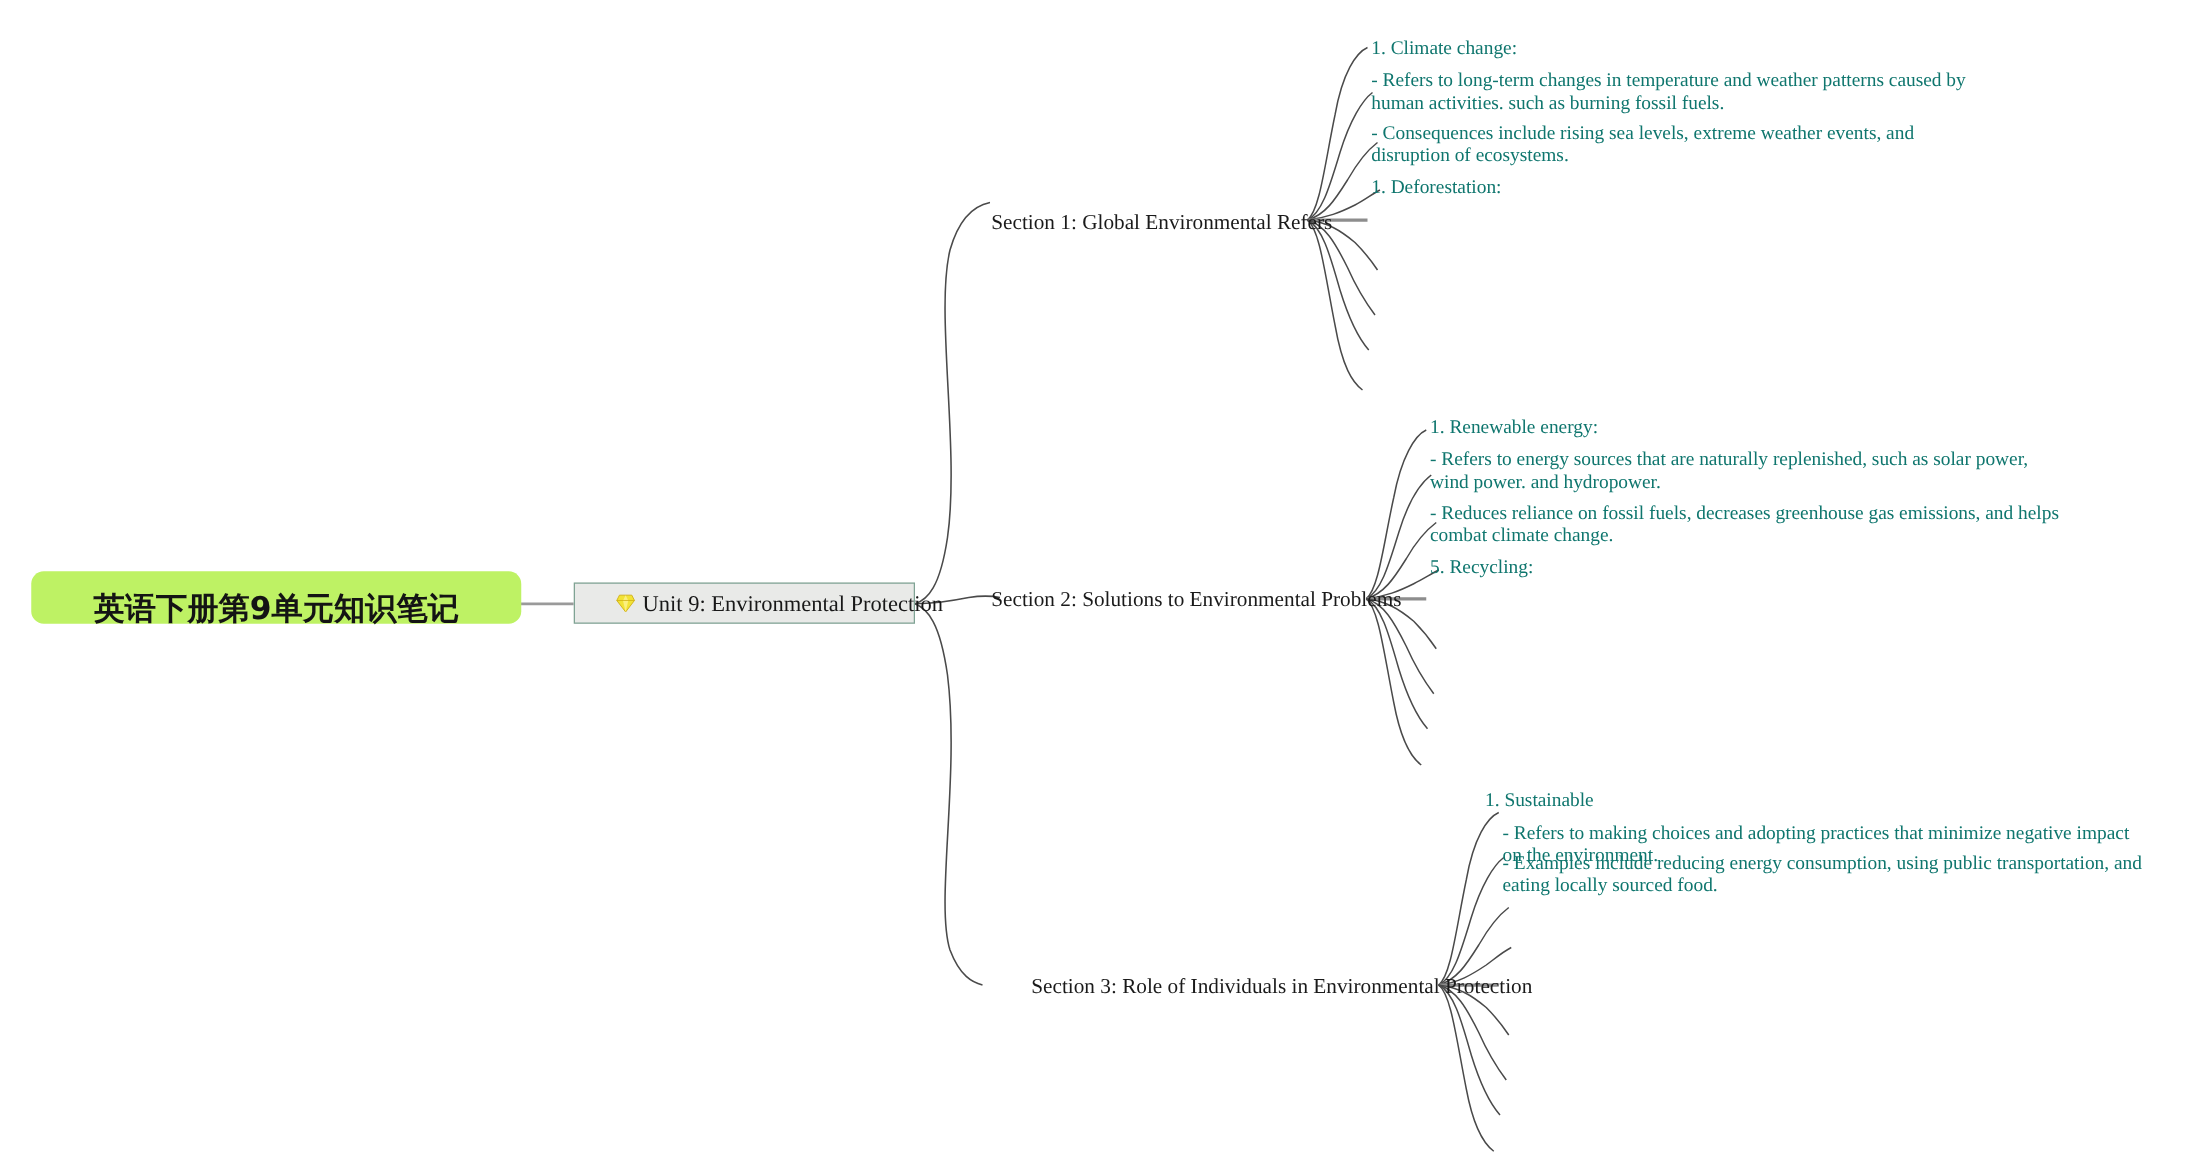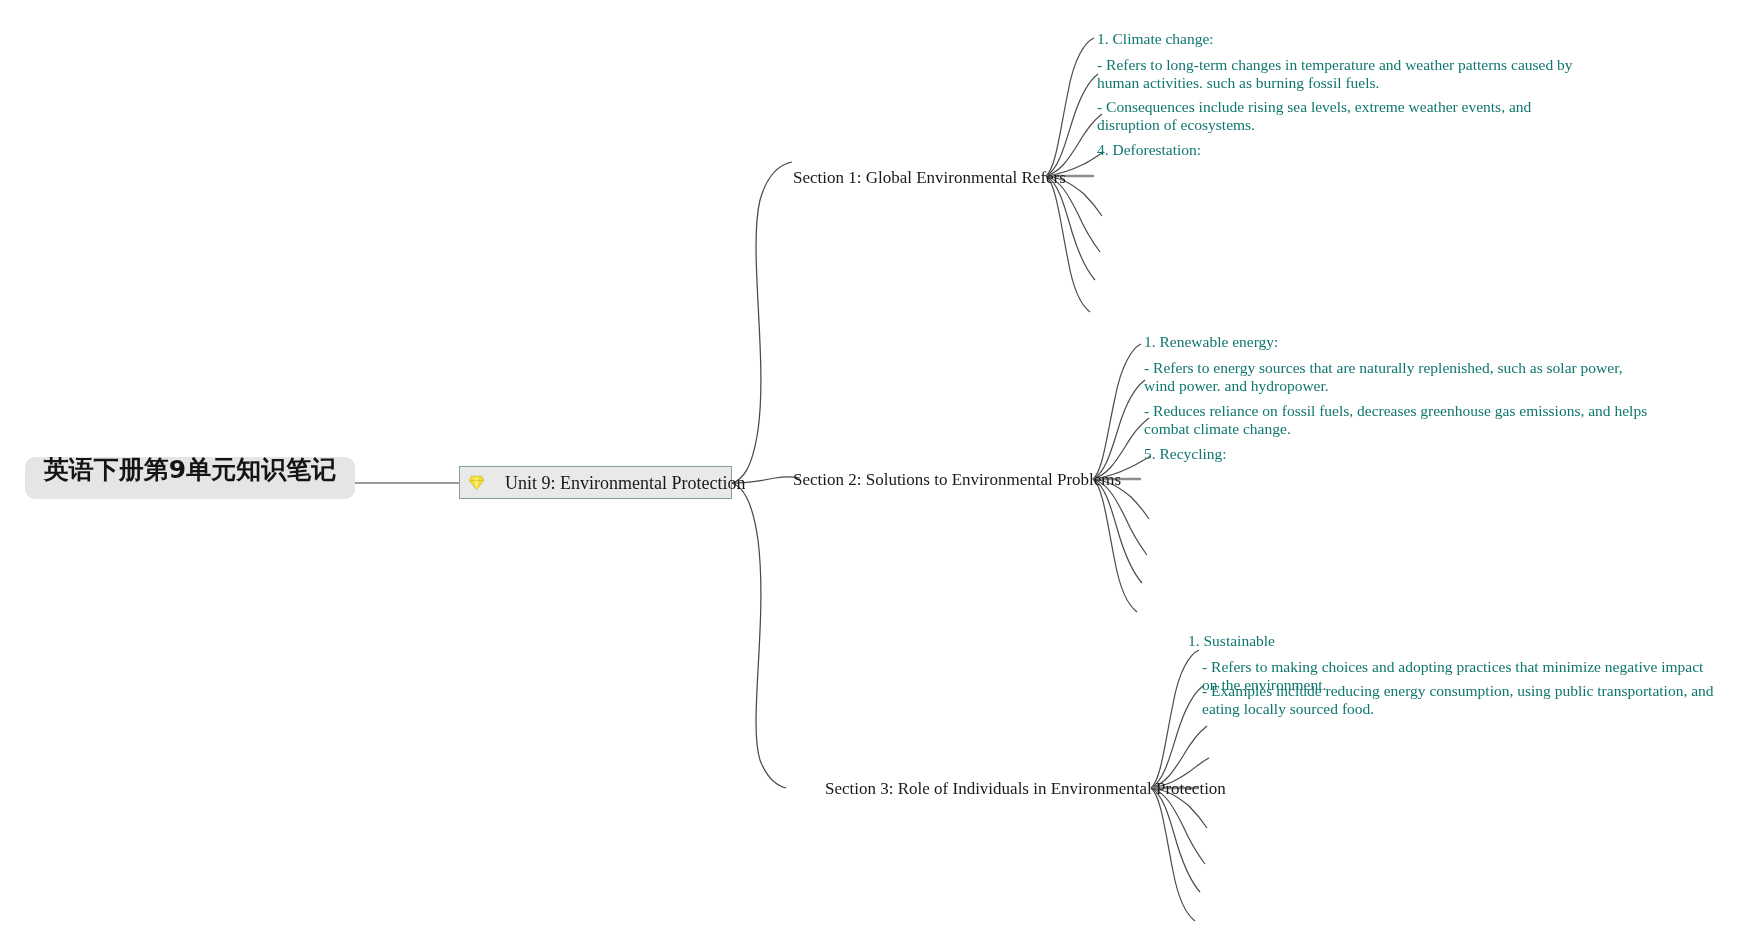--- a/index.html
+++ b/index.html
@@ -29,27 +29,27 @@
     width: 1761px;
     height: 939px;
     pointer-events: none;
   }
 
   
   .root-node {
     position: absolute;
     left: 25px;
     top: 457px;
-    width: 330px;
+    width: 392px;
     height: 42px;
     box-sizing: border-box;
-    background: #e5e5e5;
+    background: #bef264;
     border-radius: 10px;
     display: flex;
-    align-items: flex-start;
+    align-items: flex-end;
     justify-content: center;
   }
   .root-label {
     font-family: "DejaVu Sans", "Liberation Sans", sans-serif;
     font-weight: 700;
     font-size: 25px;
     line-height: 1;
     color: #141414;
     white-space: nowrap;
     letter-spacing: 0px;
@@ -60,22 +60,22 @@
     position: absolute;
     left: 459px;
     top: 466px;
     width: 273px;
     height: 33px;
     box-sizing: border-box;
     background: #e9eae8;
     border: 1.4px solid #7fa394;
     display: flex;
     align-items: center;
-    padding-left: 8px;
-    gap: 20px;
+    padding-left: 32px;
+    gap: 5px;
   }
   .unit-label {
     font-size: 18px;
     line-height: 1;
     color: #181818;
     white-space: nowrap;
   }
   .gem-icon {
     width: 17px;
     height: 17px;
@@ -165,21 +165,21 @@
 
   <div class="section-label" style="left:793px; top:169px;">Section 1: Global Environmental Refers</div>
 
   <div class="section-label" style="left:793px; top:471px;">Section 2: Solutions to Environmental Problems</div>
 
   <div class="section-label" style="left:825px; top:780px;">Section 3: Role of Individuals in Environmental Protection</div>
 
   <div class="leaf" style="left:1097px; top:30px; width:480px;">1. Climate change:</div>
   <div class="leaf" style="left:1097px; top:56px; width:480px;">- Refers to long-term changes in temperature and weather patterns caused by human activities. such as burning fossil fuels.</div>
   <div class="leaf" style="left:1097px; top:98px; width:480px;">- Consequences include rising sea levels, extreme weather events, and disruption of ecosystems.</div>
-  <div class="leaf" style="left:1097px; top:141px; width:480px;">4. Deforestation:</div>
+  <div class="leaf" style="left:1097px; top:141px; width:480px;">1. Deforestation:</div>
 
   <div class="leaf" style="left:1144px; top:333px; width:510px;">1. Renewable energy:</div>
   <div class="leaf" style="left:1144px; top:359px; width:480px;">- Refers to energy sources that are naturally replenished, such as solar power, wind power. and hydropower.</div>
   <div class="leaf" style="left:1144px; top:402px; width:510px;">- Reduces reliance on fossil fuels, decreases greenhouse gas emissions, and helps combat climate change.</div>
   <div class="leaf" style="left:1144px; top:445px; width:480px;">5. Recycling:</div>
 
   <div class="leaf" style="left:1188px; top:632px; width:500px;">1. Sustainable</div>
   <div class="leaf" style="left:1202px; top:658px; width:508px;">- Refers to making choices and adopting practices that minimize negative impact on the environment.</div>
   <div class="leaf" style="left:1202px; top:682px; width:512px;">- Examples include reducing energy consumption, using public transportation, and eating locally sourced food.</div>
 

